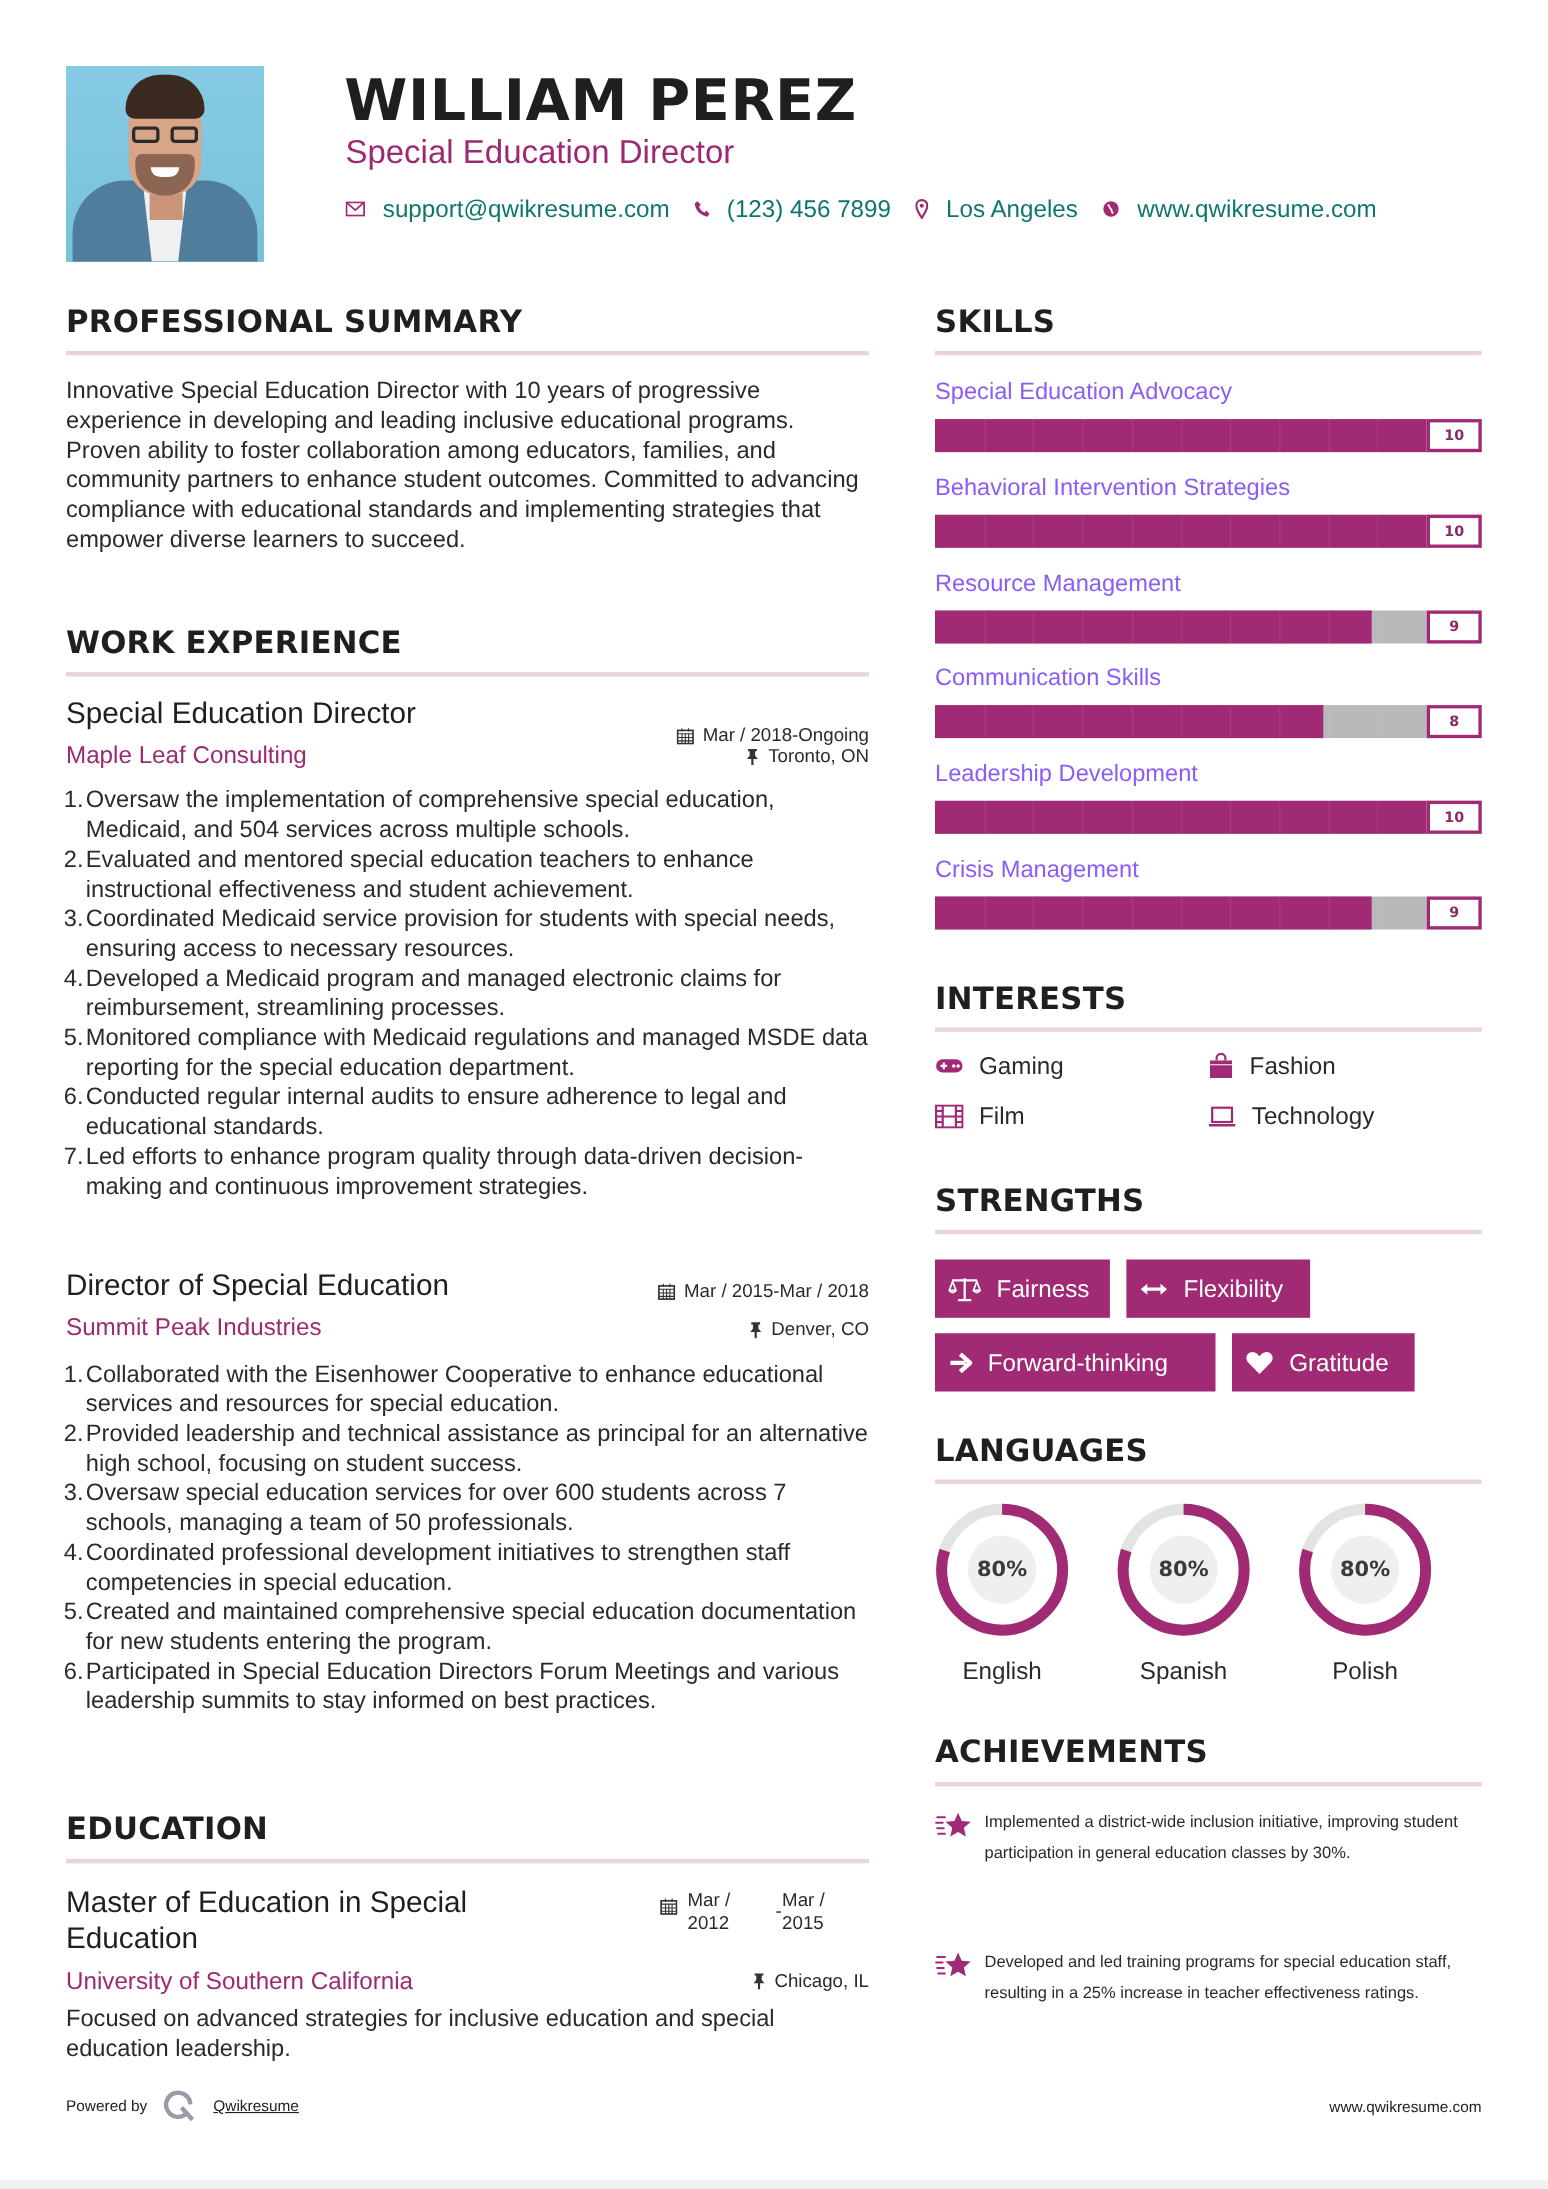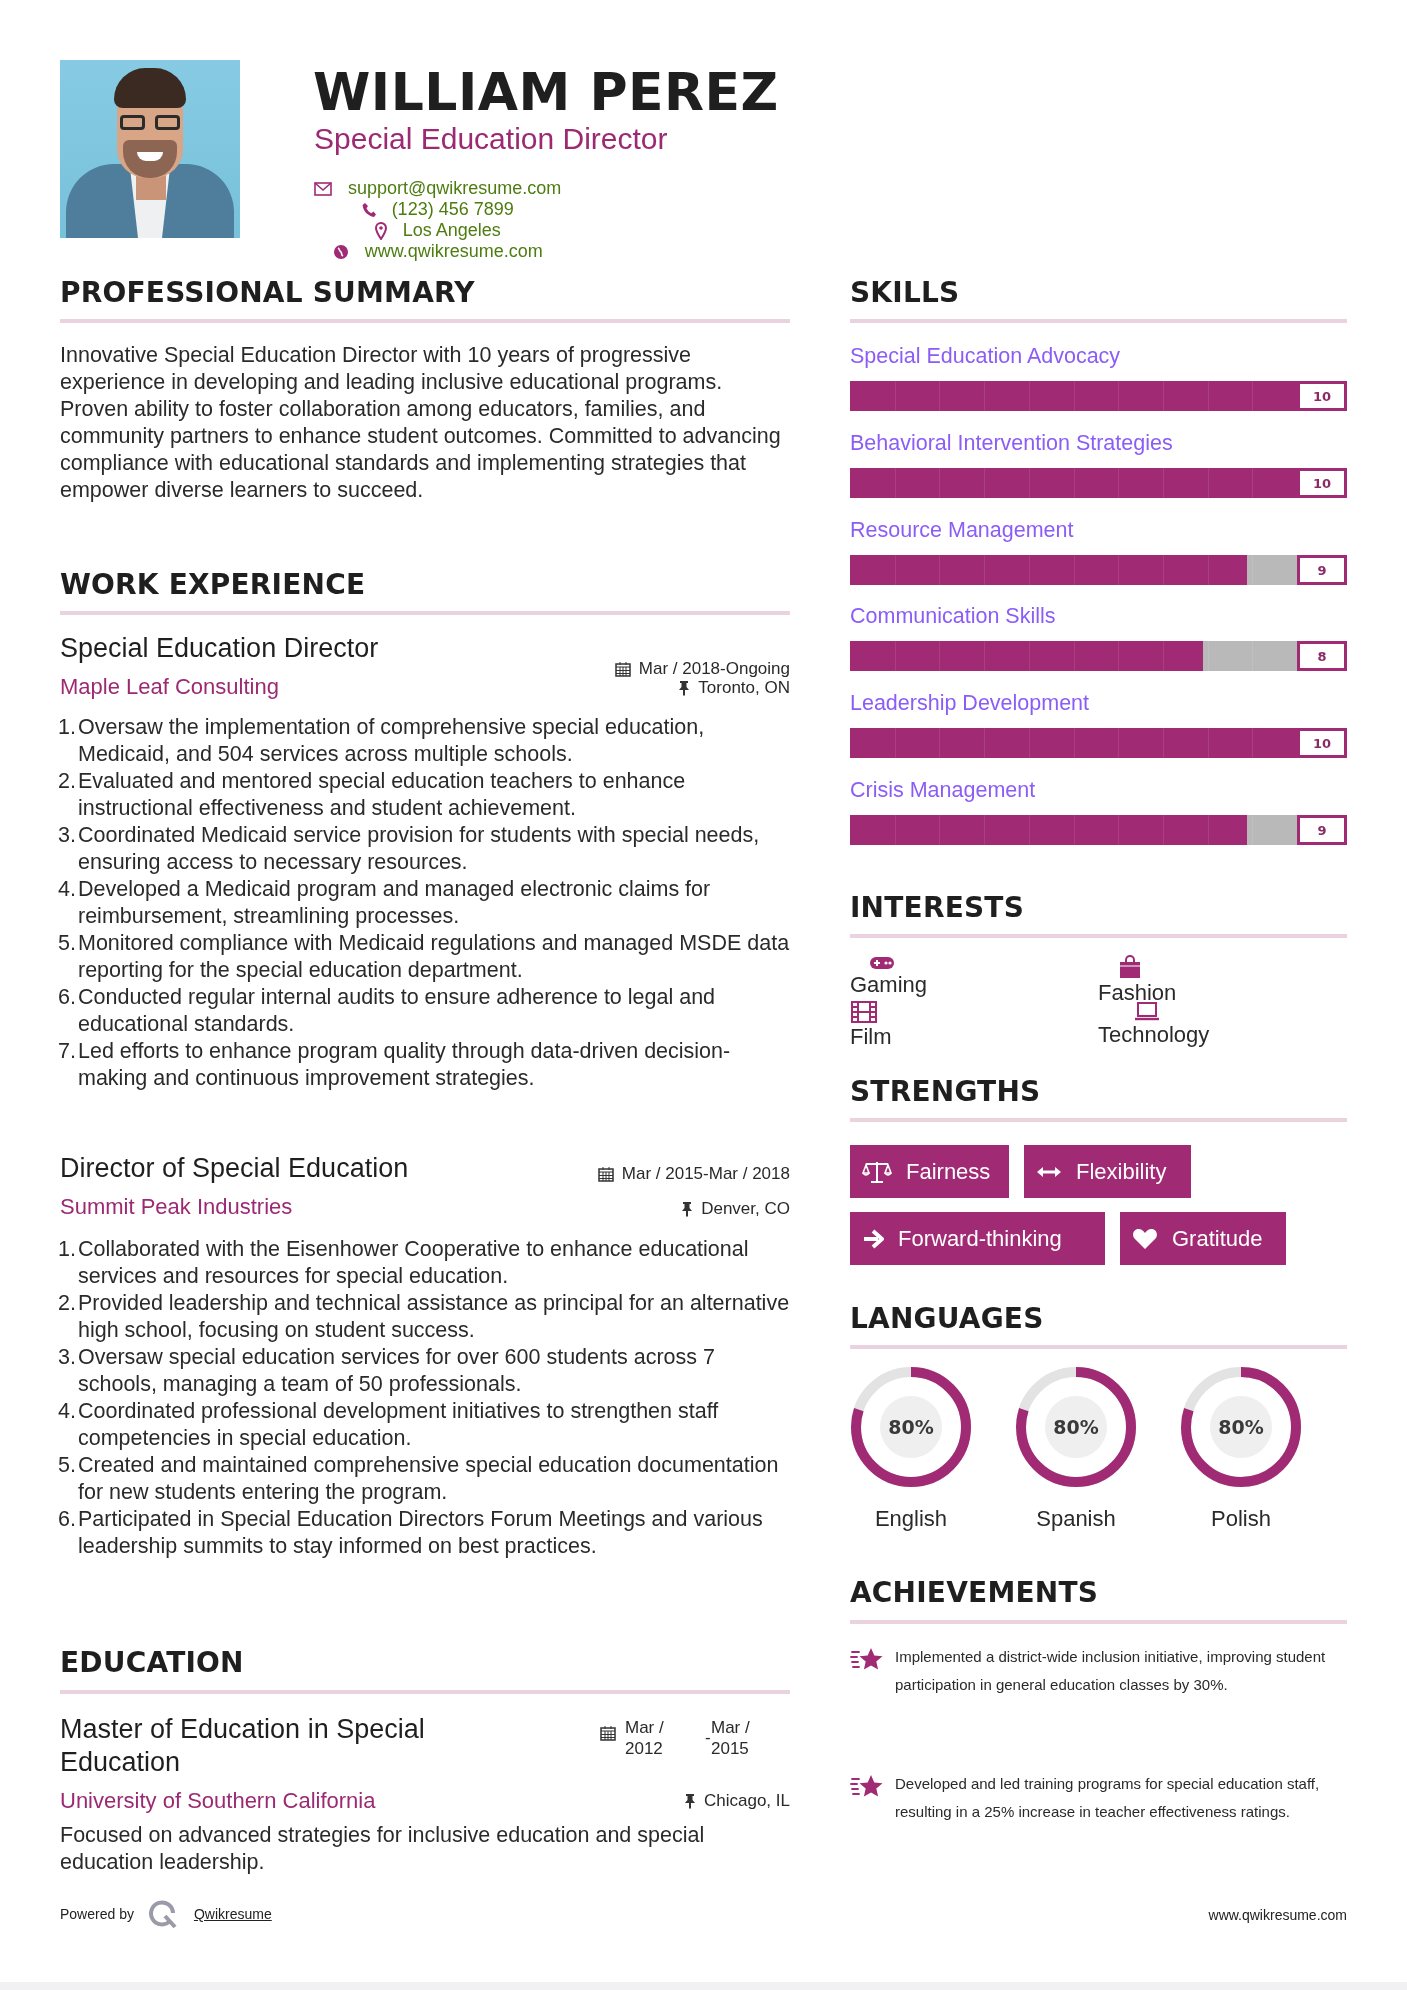--- a/index.html
+++ b/index.html
@@ -18,21 +18,21 @@
     .photo .hair { position: absolute; left: 54px; top: 8px; width: 72px; height: 40px; background: #3a2a22; border-radius: 36px 36px 10px 10px; }
     .photo .beard { position: absolute; left: 63px; top: 80px; width: 54px; height: 38px; background: #7a5646; border-radius: 6px 6px 26px 26px; opacity: 0.8; }
     .photo .glasses { position: absolute; left: 60px; top: 55px; width: 60px; height: 16px; }
     .photo .glasses span { position: absolute; top: 0; width: 25px; height: 15px; border: 3px solid #2b2b2b; border-radius: 4px; }
     .photo .glasses span:first-child { left: 0; }
     .photo .glasses span:last-child { right: 0; }
     .photo .smile { position: absolute; left: 77px; top: 92px; width: 26px; height: 9px; background: #fff; border-radius: 0 0 12px 12px; }
 
     .name { position: absolute; left: 313px; top: 56px; font-family: "DejaVu Sans", sans-serif; font-weight: bold; font-size: 52px; letter-spacing: 0.5px; color: #1f1f1f; line-height: 72px; white-space: nowrap; }
     .job-title { position: absolute; left: 314px; top: 121px; font-size: 30px; color: #9c2a73; line-height: 36px; white-space: nowrap; }
-    .contact-row { position: absolute; left: 314px; top: 178px; height: 24px; display: flex; align-items: center; font-size: 18px; color: #4d7c0f; white-space: nowrap; flex-direction: column; }
+    .contact-row { position: absolute; left: 314px; top: 178px; height: 24px; display: flex; align-items: center; font-size: 22px; color: #0f766e; white-space: nowrap; }
     .contact-row .ci { display: inline-flex; align-items: center; margin-right: 22px; }
     .contact-row .ci svg { margin-right: 16px; }
 
     
     .sec-head { position: absolute; font-family: "DejaVu Sans", sans-serif; font-weight: bold; font-size: 28px; color: #1f1f1f; line-height: 34px; letter-spacing: 0.2px; white-space: nowrap; }
     .sec-rule { position: absolute; height: 4px; background: #ead3de; }
     .left-rule { left: 60px; width: 730px; }
     .right-rule { left: 850px; width: 497px; }
 
     .body-text { position: absolute; font-size: 21.5px; line-height: 27px; color: #2a2a2a; }
@@ -47,21 +47,21 @@
     ol.bullets li .num { position: absolute; left: -8px; top: 0; width: 24px; text-align: right; }
 
     
     .skill-label { position: absolute; left: 850px; font-size: 21.5px; line-height: 28px; color: #8b5cf6; white-space: nowrap; }
     .skill-bar { position: absolute; left: 850px; width: 497px; height: 30px; background: #b9b9b9; }
     .skill-bar .fill { position: absolute; left: 0; top: 0; height: 30px; background: #a02a74; }
     .skill-bar .seg { position: absolute; top: 0; width: 1px; height: 30px; background: rgba(255,255,255,0.10); }
     .skill-bar .score { position: absolute; right: 0; top: 0; width: 50px; height: 30px; background: #fff; border: 3px solid #a02a74; font-family: "DejaVu Sans", sans-serif; font-weight: bold; font-size: 13px; color: #8a2a66; display: flex; align-items: center; justify-content: center; }
 
     
-    .interest { position: absolute; display: flex; align-items: center; font-size: 22px; line-height: 28px; color: #2a2a2a; white-space: nowrap; flex-direction: column; }
+    .interest { position: absolute; display: flex; align-items: center; font-size: 22px; line-height: 28px; color: #2a2a2a; white-space: nowrap; }
     .interest svg { margin-right: 14px; }
 
     
     .chip { position: absolute; height: 53px; background: #a02a74; color: #fff; display: flex; align-items: center; padding-left: 12px; font-size: 22px; white-space: nowrap; }
     .chip svg { margin-right: 14px; }
 
     
     .lang { position: absolute; width: 124px; text-align: center; }
     .lang svg { display: block; }
     .lang .pct { position: absolute; left: 0; top: 0; width: 124px; height: 124px; display: flex; align-items: center; justify-content: center; font-family: "DejaVu Sans", sans-serif; font-weight: bold; font-size: 19px; color: #3a3a3a; }

